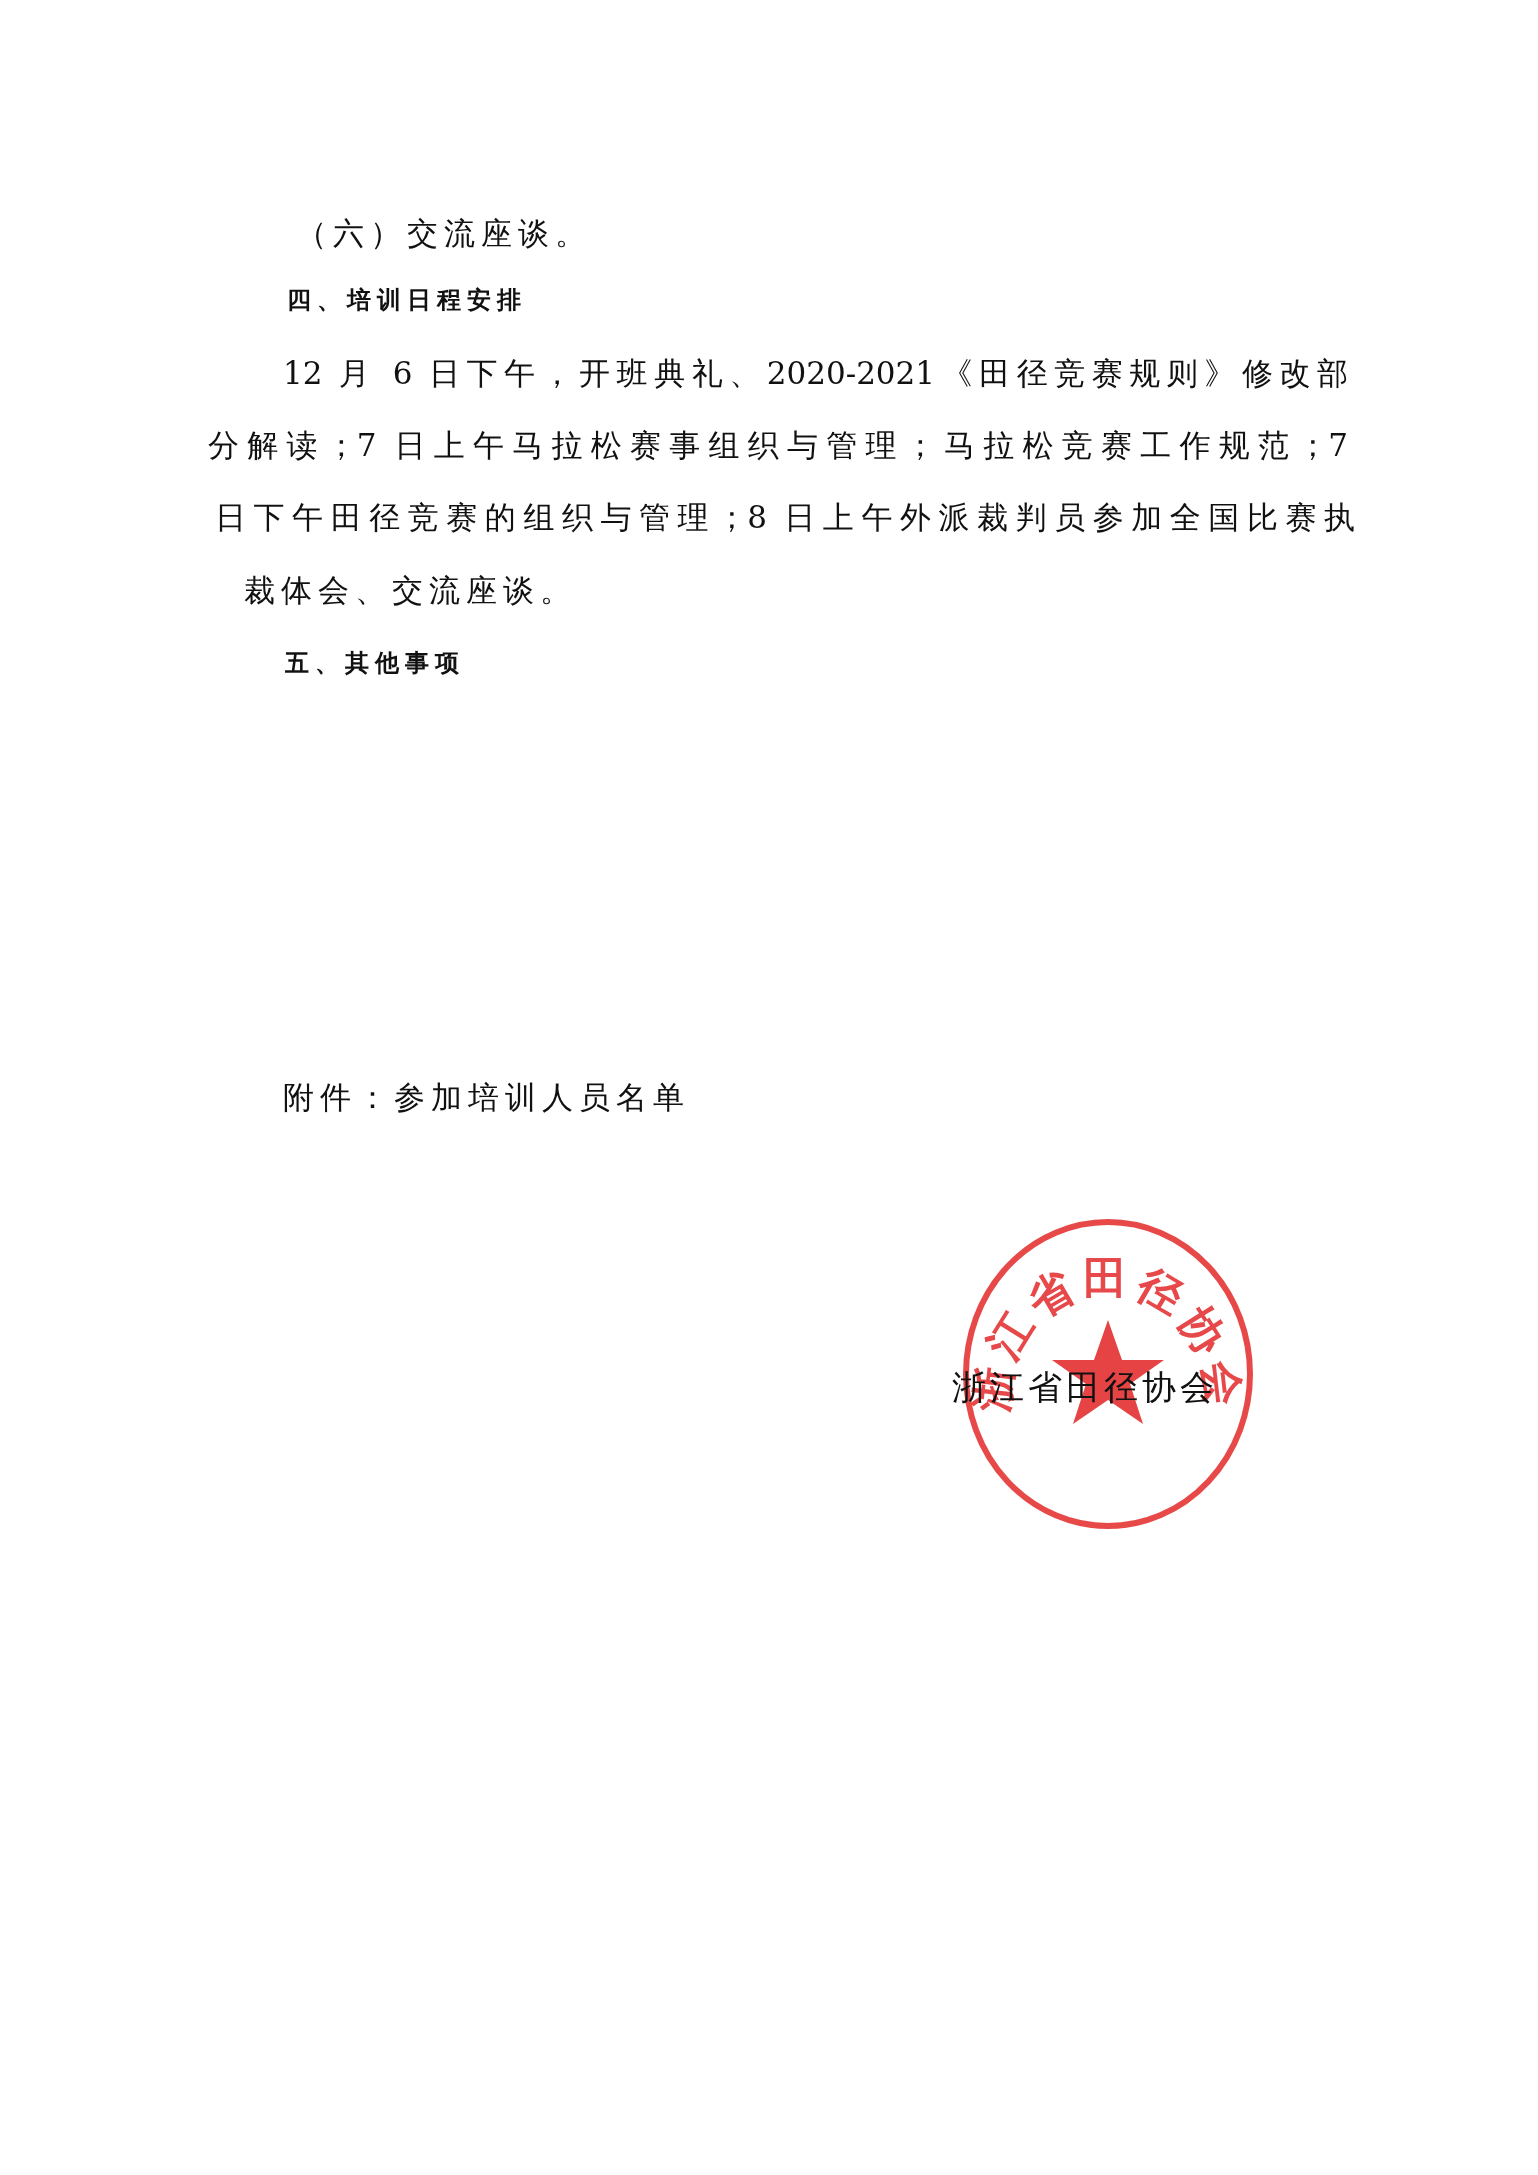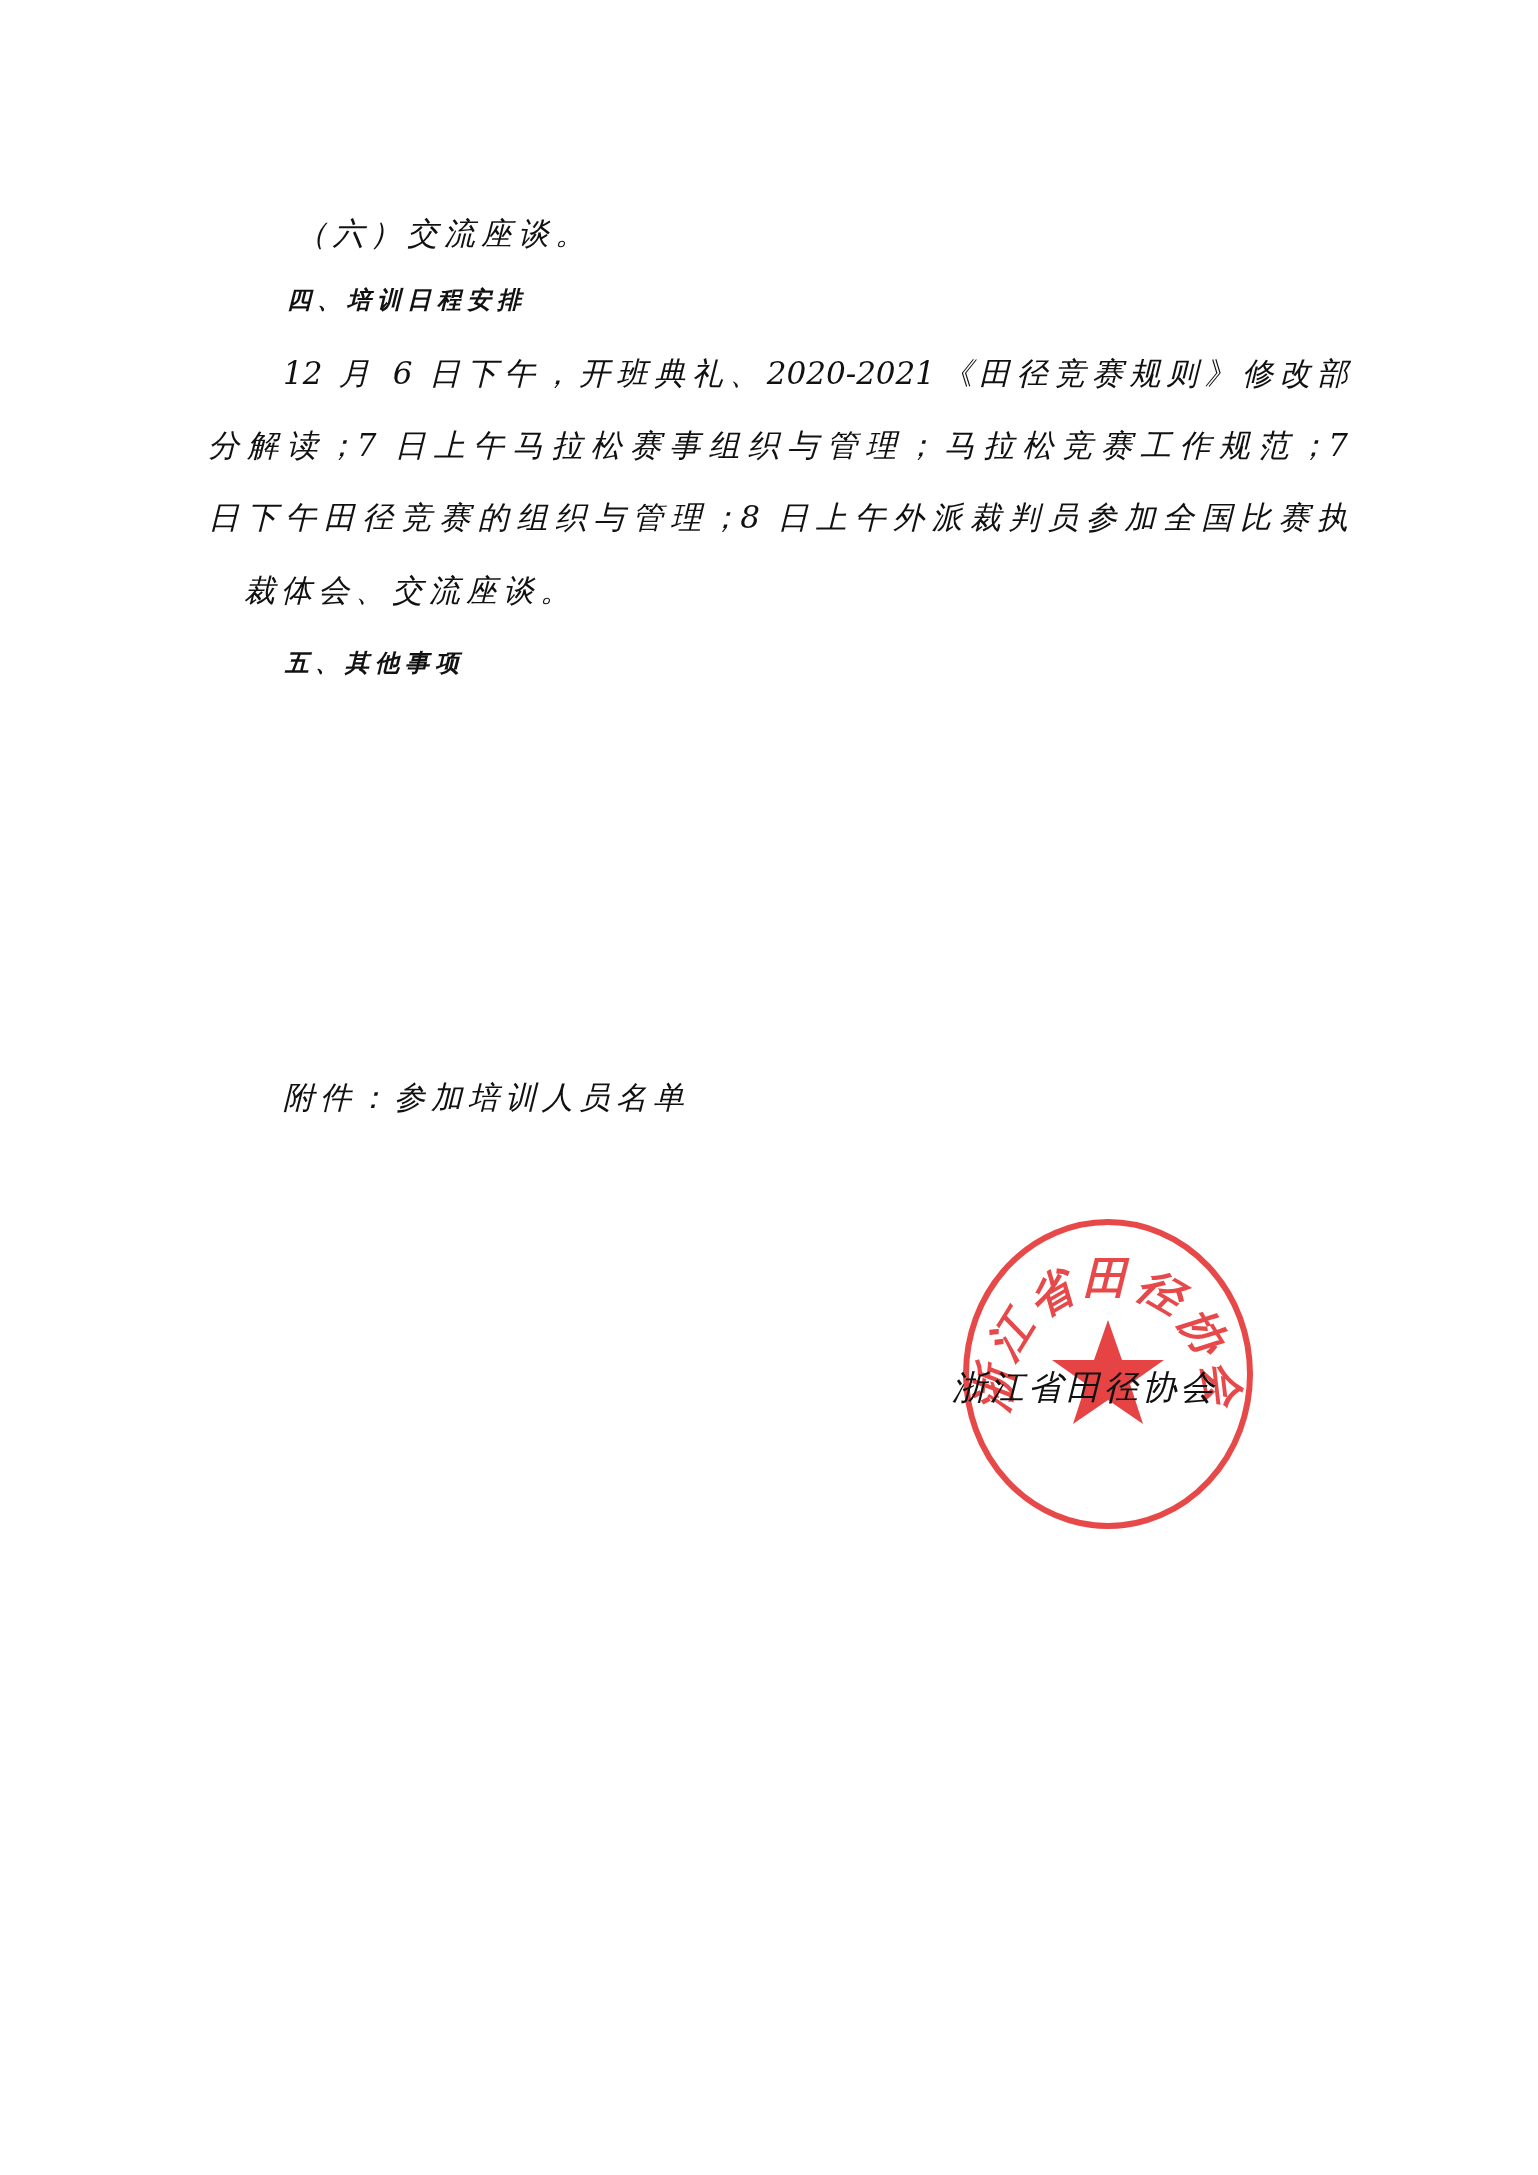--- a/index.html
+++ b/index.html
@@ -14,21 +14,20 @@
     overflow: hidden;
     font-family: "DejaVu Serif", "Liberation Serif", serif;
     color: #111111;
   }
   .page {
     position: absolute;
     left: 0; top: 0;
     width: 1538px;
     height: 1754px;
     background: #ffffff;
-    font-style: italic;
   }
   .line {
     position: absolute;
     white-space: nowrap;
     font-size: 31px;
     line-height: 40px;
     letter-spacing: 6px;
   }
   .heading {
     font-family: "DejaVu Sans", "Liberation Sans", sans-serif;
@@ -65,21 +64,21 @@
 
 <div class="page">
 
   <div class="line" style="left:296px; top:213px;">（六）交流座谈。</div>
 
   <div class="line heading" style="left:287px; top:280px;">四、培训日程安排</div>
 
   <div>
     <div class="line body-line" style="left:283px; width:1065px; top:353px;">12 月 6 日下午，开班典礼、2020-2021《田径竞赛规则》修改部</div>
     <div class="line body-line" style="top:425px;">分解读；7 日上午马拉松赛事组织与管理；马拉松竞赛工作规范；7</div>
-    <div class="line body-line" style="top:497px;">日下午田径竞赛的组织与管理；8 日上午外派裁判员参加全国比赛执</div>
+    <div class="line body-line" style="top:497px;margin-left:7px;">日下午田径竞赛的组织与管理；8 日上午外派裁判员参加全国比赛执</div>
     <div class="line" style="left:208px; top:570px;margin-left:36px;">裁体会、交流座谈。</div>
   </div>
 
   <div class="line heading" style="left:285px; top:643px;">五、其他事项</div>
 
 
 
   <div class="line" style="left:283px; top:1077px;">附件：参加培训人员名单</div>
 
   <div class="seal">

